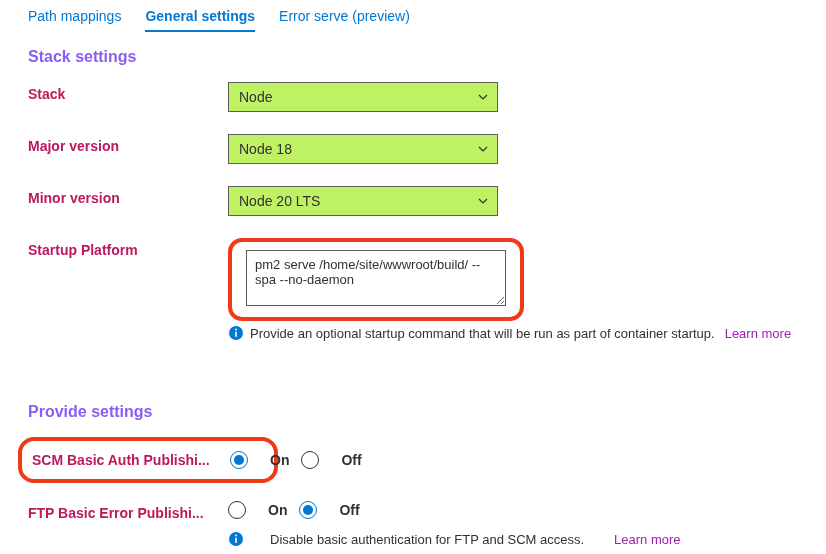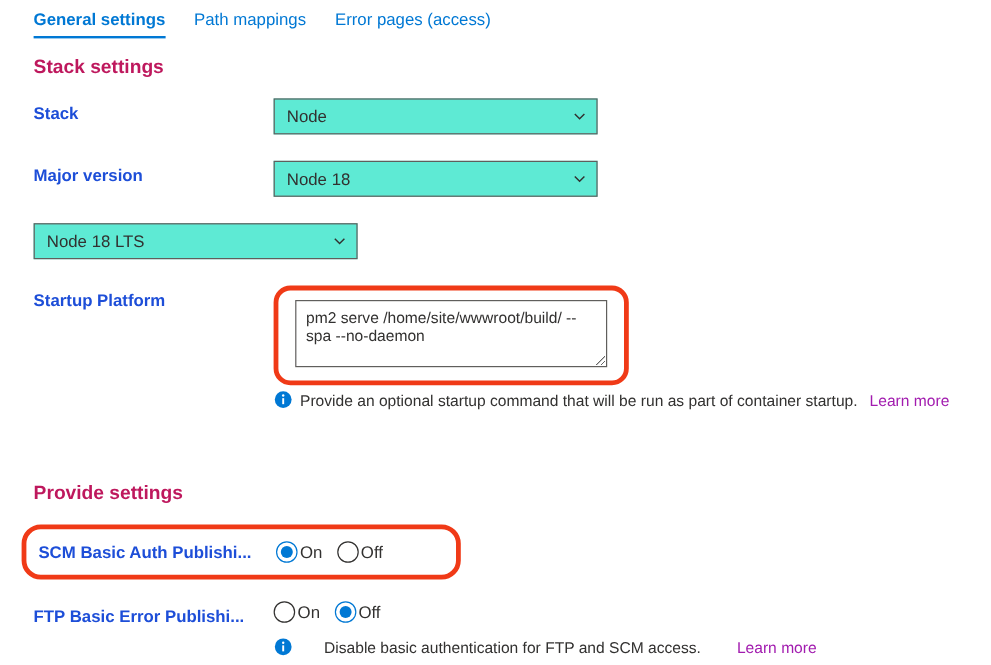--- a/index.html
+++ b/index.html
@@ -25,47 +25,47 @@
     }
     .tab.active {
       border-bottom: 2px solid #0078d4;
       font-weight: 600;
     }
     h2.section-title {
       font-size: 16px;
       font-weight: 700;
       margin-top: 14px;
       margin-bottom: 16px;
-      color: #be185d;
+      color: #8b5cf6;
     }
     .form-row {
       display: flex;
       align-items: flex-start;
       margin-bottom: 22px;
     }
     .form-label {
       width: 200px;
       flex-shrink: 0;
       font-weight: 600;
       font-size: 14px;
-      color: #1d4ed8;
+      color: #be185d;
       padding-top: 4px;
     }
     .form-control-wrap {
       flex: 1;
     }
     .select-wrap {
       position: relative;
       width: 270px;
     }
     .select-box {
       width: 100%;
       height: 30px;
       border: 1px solid #605e5c;
-      background: #5eead4;
+      background: #bef264;
       padding: 0 28px 0 10px;
       font-size: 14px;
       color: #323130;
       display: flex;
       align-items: center;
       cursor: pointer;
       position: relative;
     }
     .chevron-down {
       position: absolute;
@@ -114,22 +114,23 @@
       margin-left: 4px;
     }
     .radio-group {
       display: flex;
       align-items: center;
       gap: 12px;
     }
     .radio-option {
       display: flex;
       align-items: center;
-      gap: 2px;
-      cursor: pointer;
+      gap: 22px;
+      cursor: pointer;
+      font-weight: bold;
     }
     .radio-circle {
       width: 18px;
       height: 18px;
       border: 1px solid #323130;
       border-radius: 50%;
       display: flex;
       align-items: center;
       justify-content: center;
       background: #fff;
@@ -143,42 +144,42 @@
       background: #0078d4;
       border-radius: 50%;
     }
     .scm-highlight-wrap {
       border: 4px solid #f03a17;
       border-radius: 16px;
       padding: 10px 32px 10px 6px;
       display: flex;
       align-items: center;
       margin-left: -10px;
-      width: 366px;
+      width: 260px;
       margin-bottom: 18px;
     }
     .scm-highlight-wrap .form-label {
       width: 202px;
       padding-left: 4px;
       padding-top: 0;
     }
     .platform-spacer { height: 44px; }
     .ellipsis {
       white-space: nowrap;
       overflow: hidden;
       text-overflow: ellipsis;
     }
   </style>
 </head>
 <body>
 
 <div class="tabs">
+  <div class="tab">Path mappings</div>
   <div class="tab active">General settings</div>
-  <div class="tab">Path mappings</div>
-  <div class="tab">Error pages (access)</div>
+  <div class="tab">Error serve (preview)</div>
 </div>
 
 <h2 class="section-title">Stack settings</h2>
 
 <div class="form-row">
   <div class="form-label">Stack</div>
   <div class="form-control-wrap">
     <div class="select-wrap">
       <div class="select-box">
         <span>Node</span>
@@ -202,24 +203,25 @@
           <svg width="12" height="12" viewBox="0 0 12 12">
               <path d="M2 4 L6 8 L10 4" stroke="#323130" stroke-width="1.2" fill="none"></path>
             </svg>
         </span>
       </div>
     </div>
   </div>
 </div>
 
 <div class="form-row">
+  <div class="form-label">Minor version</div>
   <div class="form-control-wrap">
     <div class="select-wrap">
       <div class="select-box">
-        <span>Node 18 LTS</span>
+        <span>Node 20 LTS</span>
         <span class="chevron-down">
           <svg width="12" height="12" viewBox="0 0 12 12">
               <path d="M2 4 L6 8 L10 4" stroke="#323130" stroke-width="1.2" fill="none"></path>
             </svg>
         </span>
       </div>
     </div>
   </div>
 </div>
 

